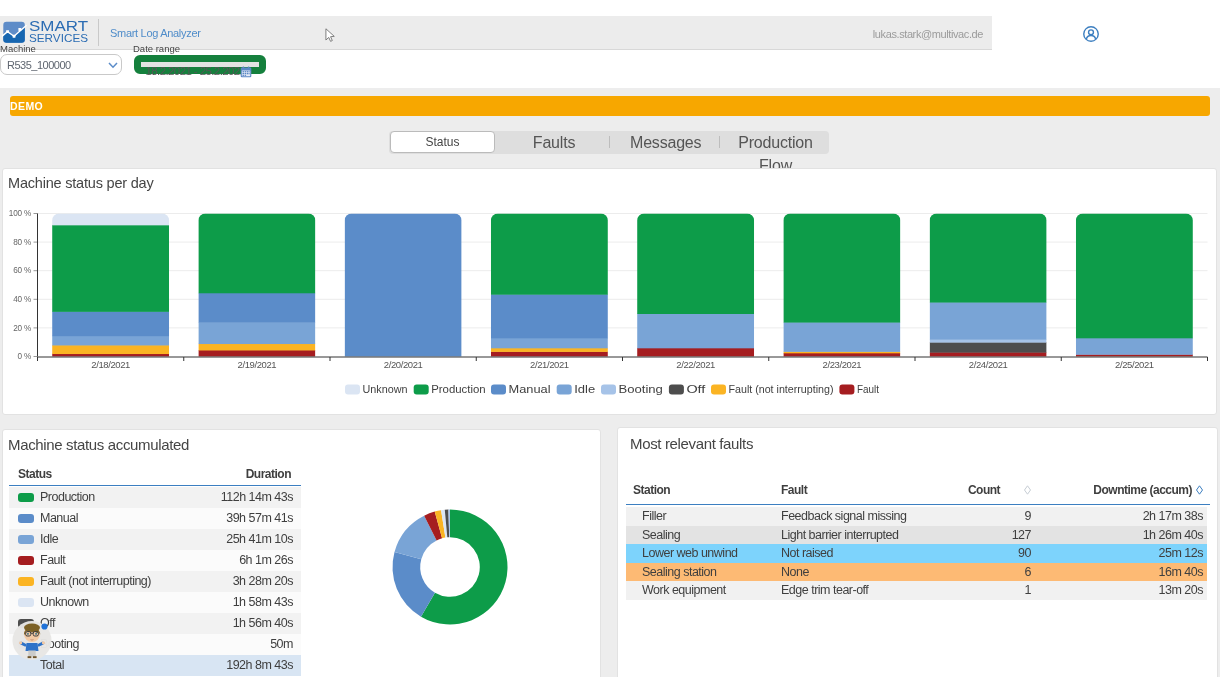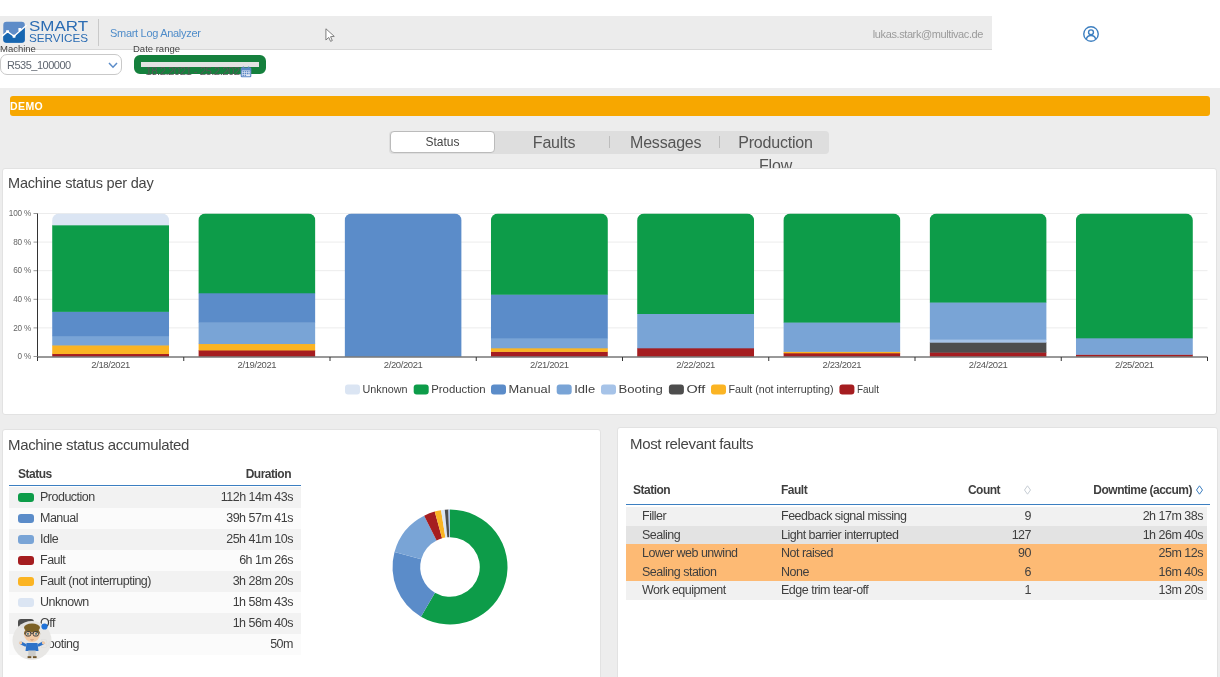--- a/index.html
+++ b/index.html
@@ -277,20 +277,24 @@
       <div class="lrow" style="top:183px;background:#f2f2f2">
         <span class="sw" style="background:#4d4d4d"></span>
         <span class="lbl">Off</span>
         <span class="val">1h 56m 40s</span>
       </div>
       <div class="lrow" style="top:204px;background:#fbfbfb">
         <span class="sw" style="background:#a6c3e8"></span>
         <span class="lbl">Booting</span>
         <span class="val">50m</span>
       </div>
+      <div class="lrow" style="top:225px;background:#d8e5f3">
+        <span class="lbl">Total</span>
+        <span class="val">192h 8m 43s</span>
+      </div>
 </div>
 
 <div class="card" style="left:617px;top:427px;width:601px;height:260px">
   <div class="ctitle" style="left:12px;top:7px;font-size:15px;letter-spacing:-0.35px">Most relevant faults</div>
   <div class="hdr" style="left:15px;top:55px">Station</div>
   <div class="hdr" style="left:163px;top:55px">Fault</div>
   <div class="hdr" style="left:330px;top:55px;width:72px;text-align:center">Count</div>
   <svg style="position:absolute;left:406px;top:57px" width="7" height="10" viewBox="0 0 7 10">
         <path d="M3.5,0.8 L6.5,5 L3.5,9.2 L0.5,5 Z" fill="none" stroke="#c6cdd4" stroke-width="1"></path>
       </svg>
@@ -304,21 +308,21 @@
         <span class="c2">Feedback signal missing</span>
         <span class="c3">9</span>
         <span class="c4">2h 17m 38s</span>
       </div>
       <div class="rrow" style="top:97.6px;background:#e3e3e3">
         <span class="c1">Sealing</span>
         <span class="c2">Light barrier interrupted</span>
         <span class="c3">127</span>
         <span class="c4">1h 26m 40s</span>
       </div>
-      <div class="rrow" style="top:116.2px;background:#fdba74">
+      <div class="rrow" style="top:116.2px;background:#7dd3fc">
         <span class="c1">Lower web unwind</span>
         <span class="c2">Not raised</span>
         <span class="c3">90</span>
         <span class="c4">25m 12s</span>
       </div>
       <div class="rrow" style="top:134.8px;background:#fdba74">
         <span class="c1">Sealing station</span>
         <span class="c2">None</span>
         <span class="c3">6</span>
         <span class="c4">16m 40s</span>

